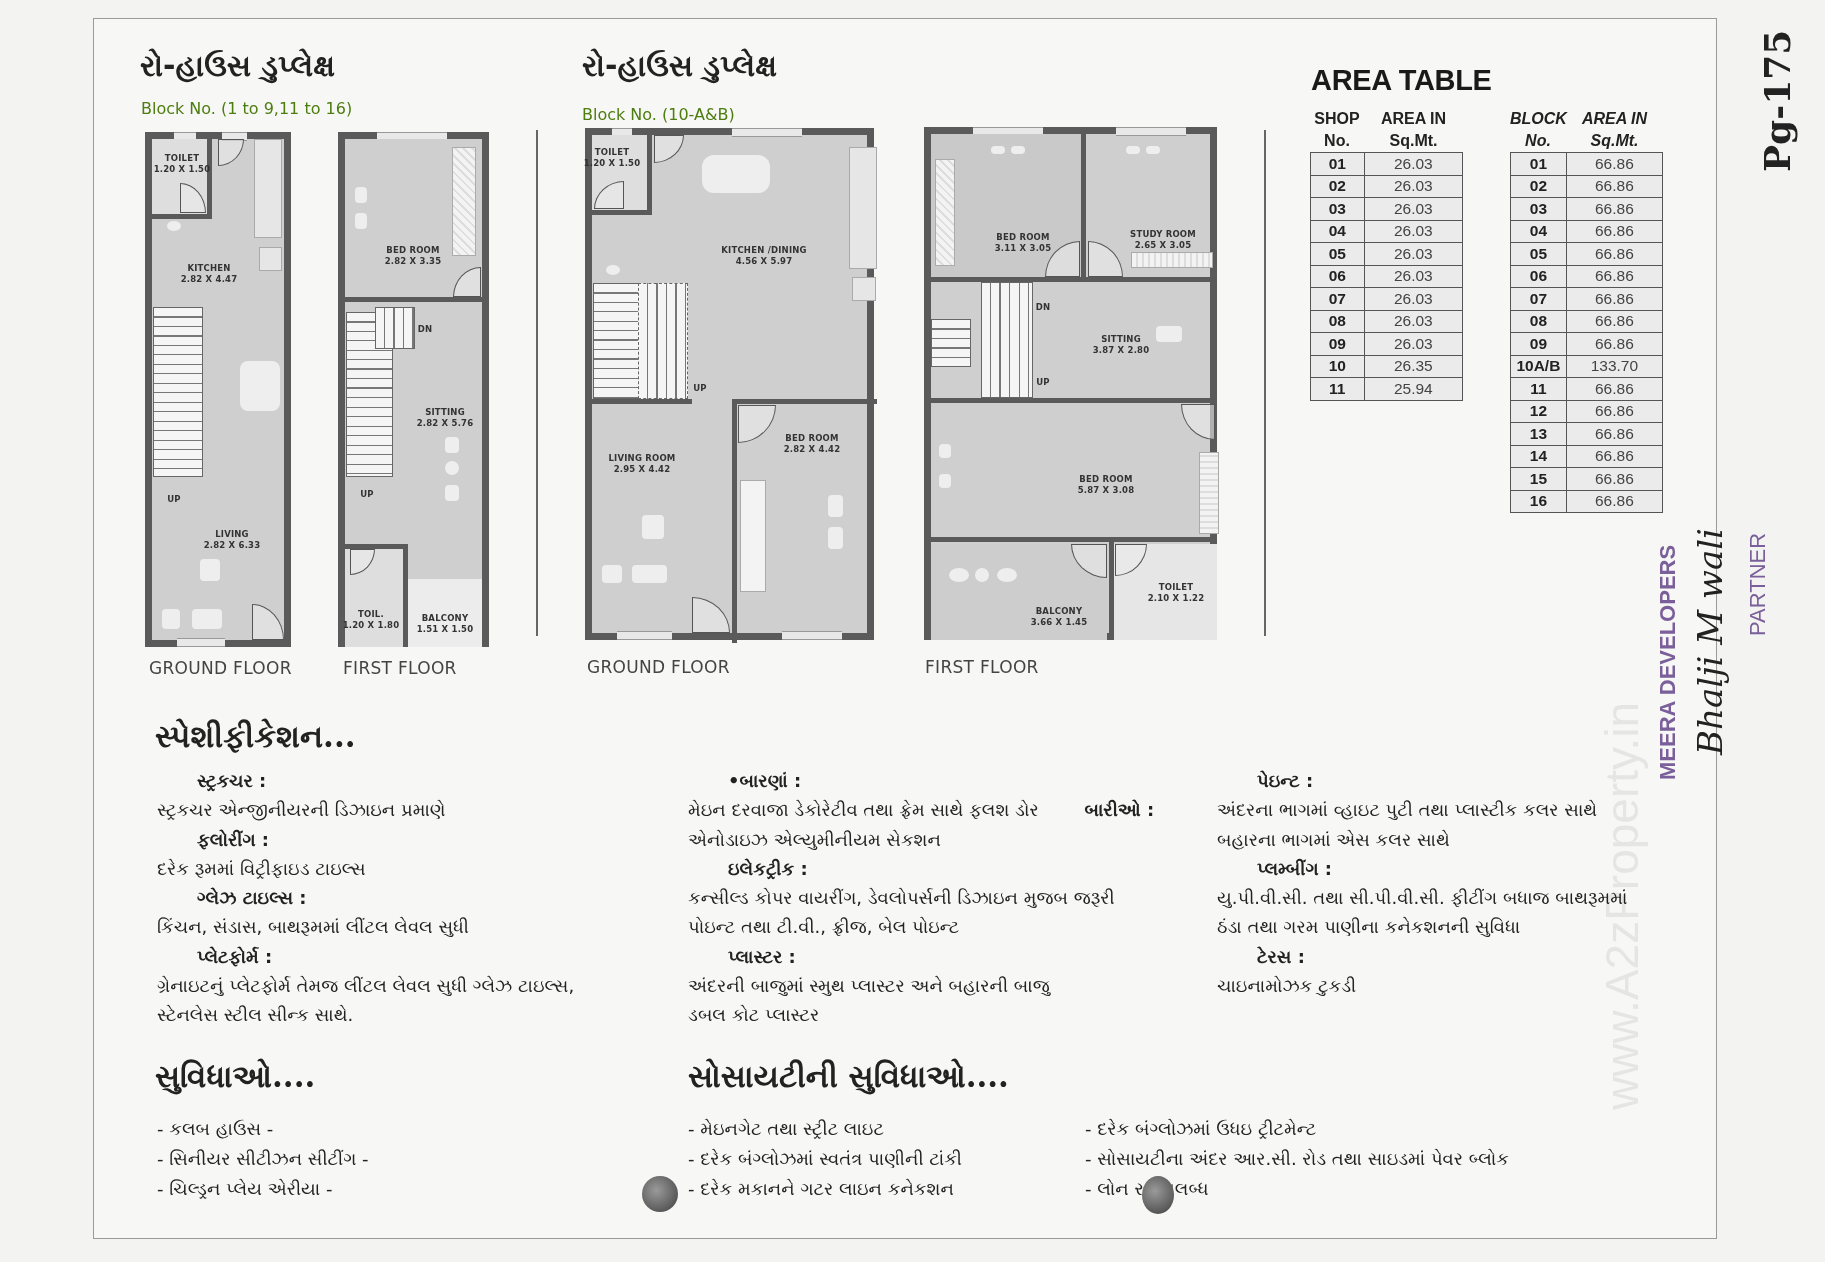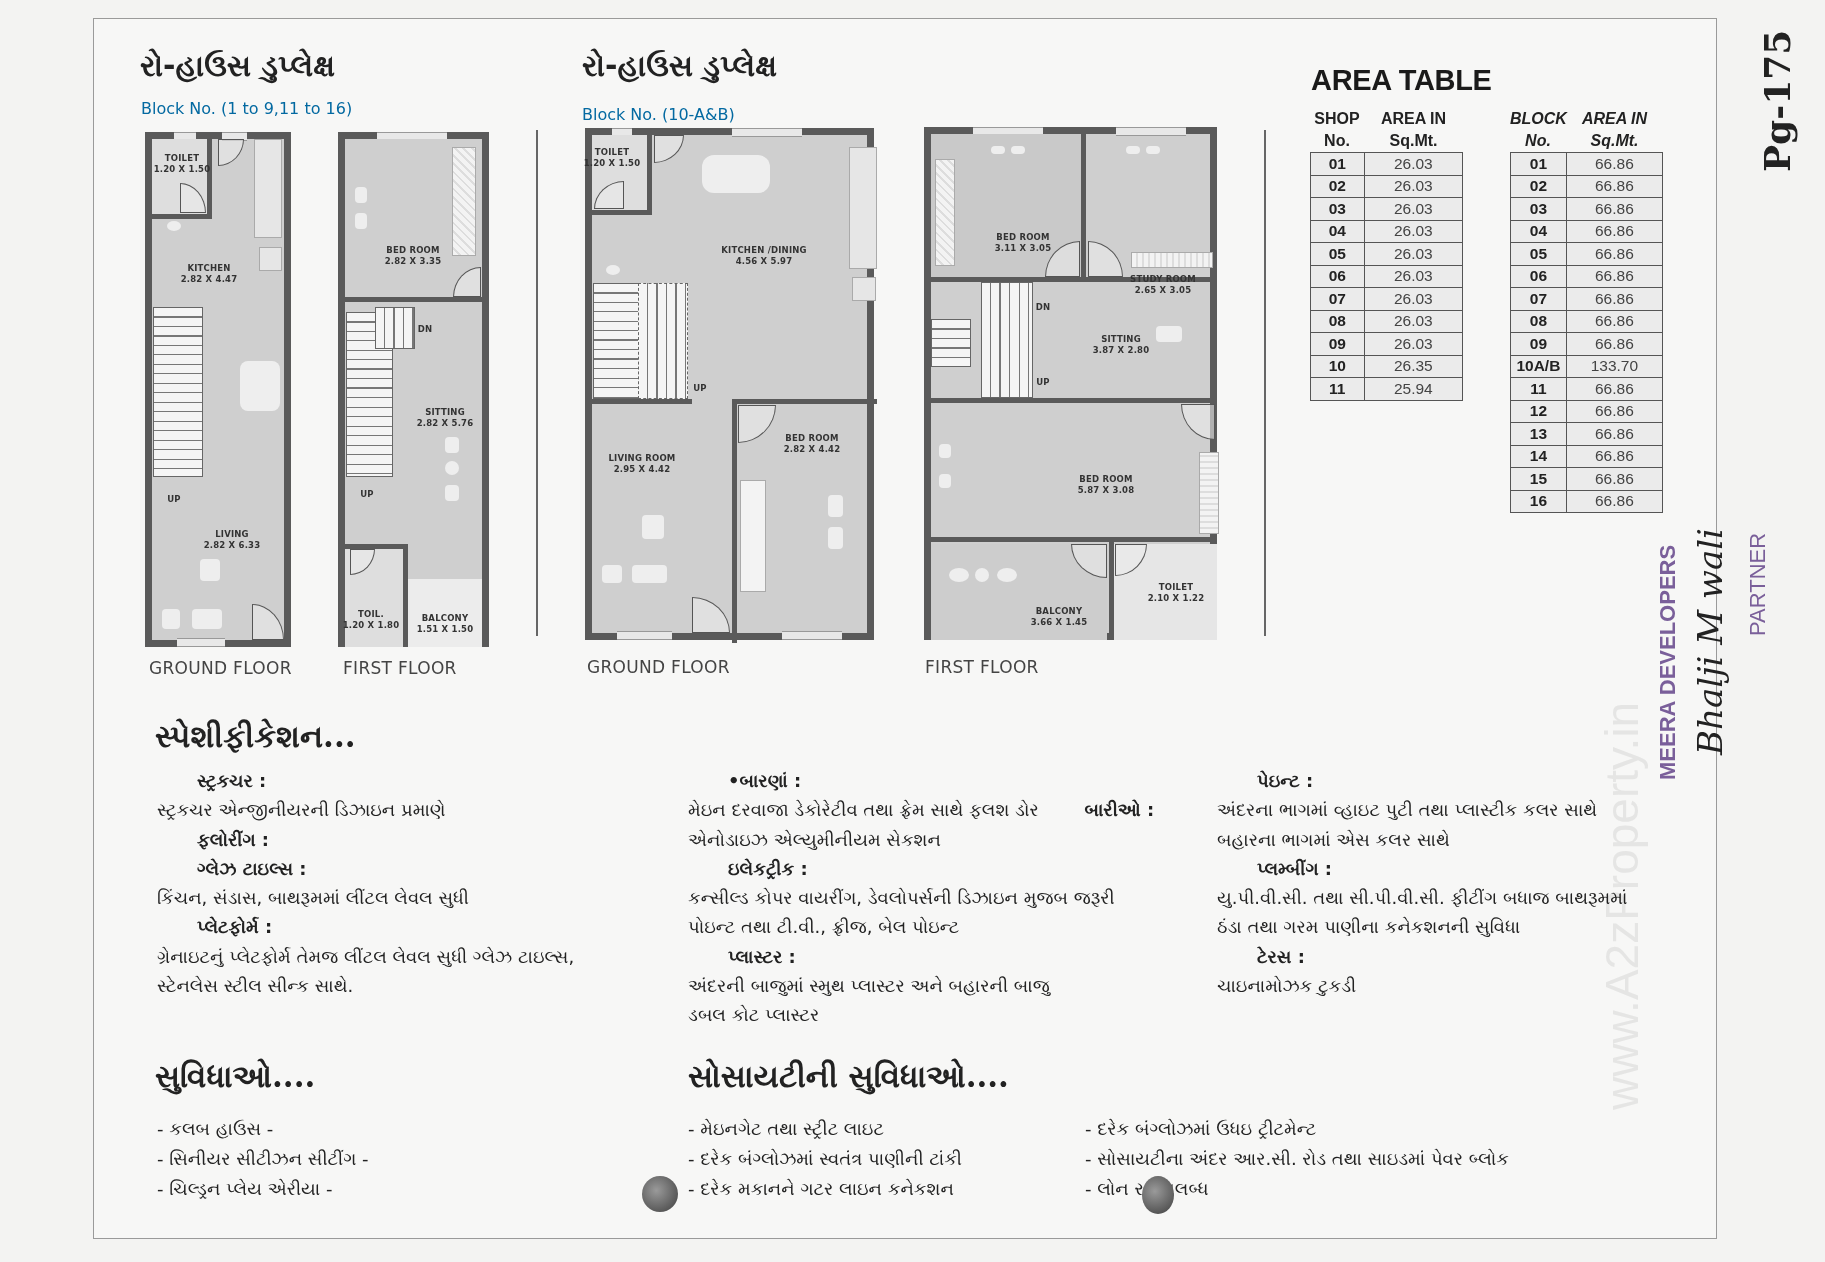--- a/index.html
+++ b/index.html
@@ -1,20 +1,20 @@
 <!DOCTYPE html>
 <html><head>
 <meta charset="utf-8">
 <style>
   html,body{margin:0;padding:0;}
   body{width:1825px;height:1262px;position:relative;overflow:hidden;background:#f3f3f2;font-family:"DejaVu Sans",sans-serif;color:#222;}
   .abs{position:absolute;}
   .page-border{left:93px;top:18px;width:1622px;height:1219px;border:1.5px solid #9a9a9a;background:#f7f7f6;}
   .title{font-family:"DejaVu Sans",sans-serif;font-weight:bold;font-size:30px;color:#222;white-space:nowrap;}
-  .subtitle{font-family:"DejaVu Sans",sans-serif;font-size:16px;color:#0369a1;white-space:nowrap;}
+  .subtitle{font-family:"DejaVu Sans",sans-serif;font-size:16px;color:#4d7c0f;white-space:nowrap;}
   .floor-label{font-family:"DejaVu Sans",sans-serif;font-size:17px;color:#444;white-space:nowrap;letter-spacing:0.3px;}
   .vdivider{width:2px;background:#666;}
   
   .plan{background:#cfcfcf;border:7px solid #5a5a5a;box-sizing:border-box;}
   .room{position:absolute;background:#c9c9c9;box-sizing:border-box;}
   .wall-h{position:absolute;height:5px;background:#5a5a5a;}
   .wall-v{position:absolute;width:5px;background:#5a5a5a;}
   .rlabel{position:absolute;font-family:"DejaVu Sans",sans-serif;font-size:8.5px;color:#333;text-align:center;line-height:11px;white-space:nowrap;transform:translateX(-50%);font-weight:bold;letter-spacing:0.2px;}
   .stairs{position:absolute;background:repeating-linear-gradient(180deg,#f5f5f5 0 8px,#777 8px 9.5px);border:1px solid #666;box-sizing:border-box;}
   .stairs-v{position:absolute;background:repeating-linear-gradient(90deg,#f5f5f5 0 8px,#777 8px 9.5px);border:1px solid #666;box-sizing:border-box;}
@@ -175,21 +175,21 @@
   <div class="wall-h" style="left:0;top:403px;width:286px;"></div>
   <div class="wall-v" style="left:178px;top:403px;height:103px;"></div>
   <div class="room" style="left:0;top:410px;width:176px;height:96px;background:#cdcdcd;"></div>
   <div class="furn" style="left:18px;top:434px;width:20px;height:14px;border-radius:50%;"></div>
   <div class="furn" style="left:44px;top:434px;width:14px;height:14px;border-radius:50%;"></div>
   <div class="furn" style="left:66px;top:434px;width:20px;height:14px;border-radius:50%;"></div>
   <div class="room" style="left:183px;top:410px;width:103px;height:96px;background:#e6e6e6;"></div>
   <div class="door-arc" style="left:140px;top:410px;width:36px;height:34px;transform:scale(-1,-1);"></div>
   <div class="door-arc" style="left:184px;top:410px;width:32px;height:32px;transform:scaleY(-1);"></div>
   <span class="rlabel" style="left:92px;top:98px;"><span>BED ROOM</span><br><span>3.11 X 3.05</span></span>
-  <span class="rlabel" style="left:232px;top:95px;margin-top:45px;"><span>STUDY ROOM</span><br><span>2.65 X 3.05</span></span>
+  <span class="rlabel" style="left:232px;top:95px;"><span>STUDY ROOM</span><br><span>2.65 X 3.05</span></span>
   <span class="rlabel" style="left:112px;top:168px;">DN</span>
   <span class="rlabel" style="left:190px;top:200px;"><span>SITTING</span><br><span>3.87 X 2.80</span></span>
   <span class="rlabel" style="left:112px;top:243px;">UP</span>
   <span class="rlabel" style="left:175px;top:340px;"><span>BED ROOM</span><br><span>5.87 X 3.08</span></span>
   <span class="rlabel" style="left:128px;top:472px;"><span>BALCONY</span><br><span>3.66 X 1.45</span></span>
   <span class="rlabel" style="left:245px;top:448px;"><span>TOILET</span><br><span>2.10 X 1.22</span></span>
 </div>
 <div class="abs floor-label" style="left:925px;top:657px;">FIRST FLOOR</div>
 
 <div class="abs vdivider" style="left:1264px;top:130px;height:506px;"></div>
@@ -338,20 +338,21 @@
 <div class="abs stamp" style="left:1655px;top:780px;transform:rotate(-90deg);">MEERA DEVELOPERS</div>
 <div class="abs hand" style="left:1690px;top:755px;font-size:34px;transform:rotate(-90deg);">Bhalji M wali</div>
 <div class="abs stamp" style="left:1745px;top:636px;font-weight:normal;transform:rotate(-90deg);">PARTNER</div>
 
 <div class="abs gu-heading" style="left:155px;top:718px;">સ્પેશીફીકેશન...</div>
 
 <div class="abs spec-col" id="spec-col-0" style="left:157px;top:766px;">
     <div class="line k">સ્ટ્રકચર :</div>
     <div class="line">સ્ટ્રકચર એન્જીનીયરની ડિઝાઇન પ્રમાણે</div>
     <div class="line k">ફલોરીંગ :</div>
+    <div class="line">દરેક રૂમમાં વિટ્રીફાઇડ ટાઇલ્સ</div>
     <div class="line k">ગ્લેઝ ટાઇલ્સ :</div>
     <div class="line">કિંચન, સંડાસ, બાથરૂમમાં લીંટલ લેવલ સુધી</div>
     <div class="line k">પ્લેટફોર્મ :</div>
     <div class="line">ગ્રેનાઇટનું પ્લેટફોર્મ તેમજ લીંટલ લેવલ સુધી ગ્લેઝ ટાઇલ્સ,</div>
     <div class="line">સ્ટેનલેસ સ્ટીલ સીન્ક સાથે.</div>
   </div>
 <div class="abs spec-col" id="spec-col-1" style="left:688px;top:766px;">
     <div class="line k">•બારણાં :</div>
     <div class="line">મેઇન દરવાજા ડેકોરેટીવ તથા ફ્રેમ સાથે ફલશ ડોર <span class="k">બારીઓ :</span></div>
     <div class="line">એનોડાઇઝ એલ્યુમીનીયમ સેકશન</div>

